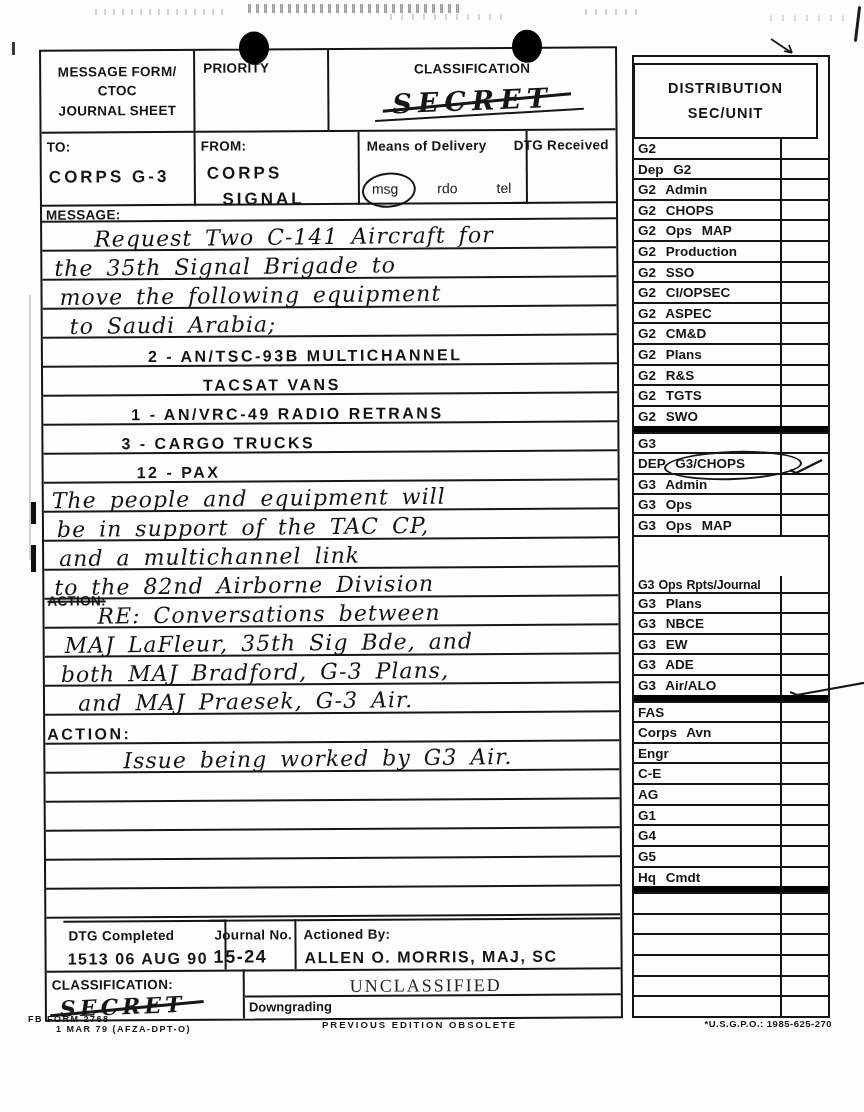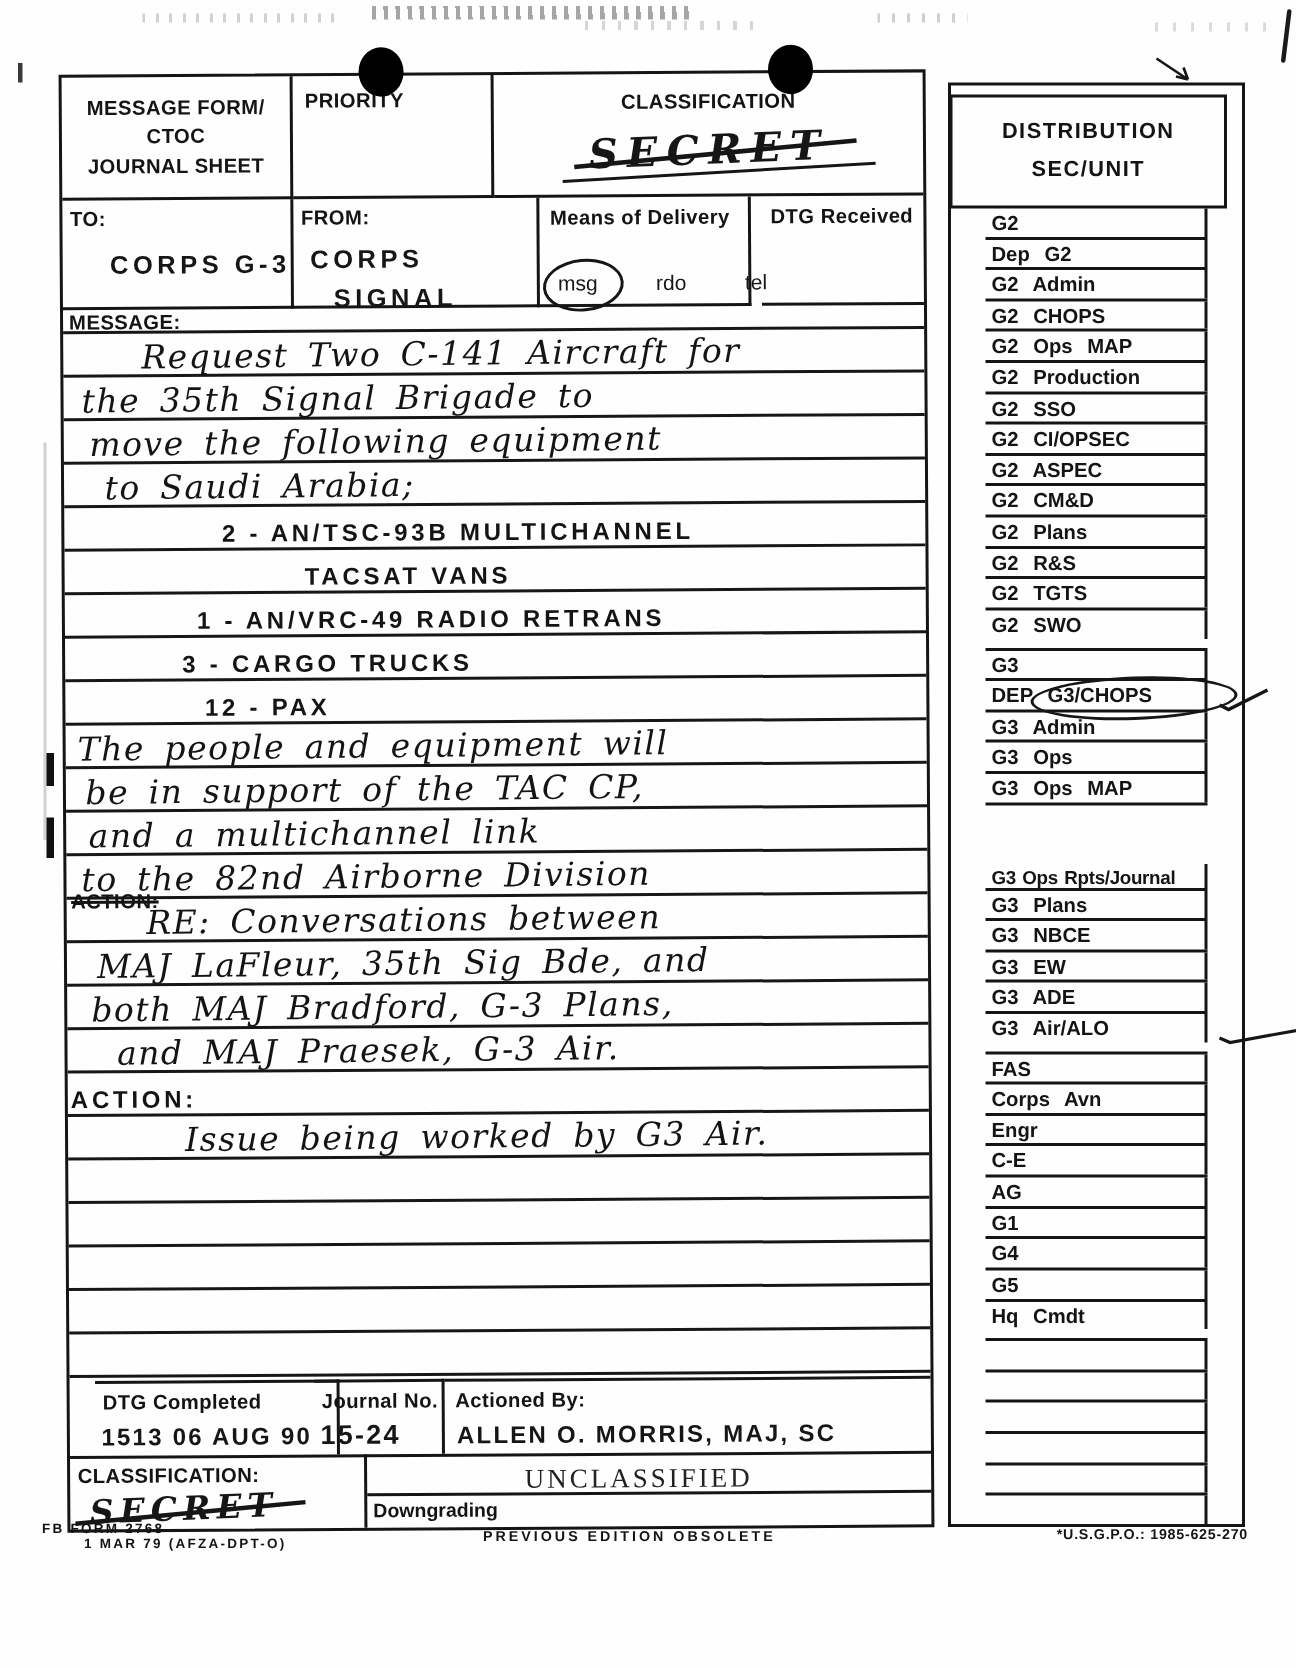--- a/index.html
+++ b/index.html
@@ -55,23 +55,23 @@
   .secret::after{content:'';position:absolute;left:-10px;right:-18px;top:52%;
           border-top:3px solid #161616;transform:rotate(-3deg);}
   .secret-big{font-size:27px;letter-spacing:6px;transform:rotate(-2deg);margin-top:8px;}
   .secret-big::before{content:'';position:absolute;left:-18px;right:-30px;bottom:0px;
           border-top:2.5px solid #161616;transform:rotate(-1deg);}
   .secret-small{font-size:22px;letter-spacing:4px;transform:rotate(-2deg);}
 
   
   .c-to{left:0;top:82px;width:154px;height:73px;padding:4px 0 0 5px;}
   .c-from{left:154px;top:82px;width:164px;height:73px;padding:4px 0 0 5px;}
-  .c-means{left:318px;top:82px;width:141px;height:73px;padding:5px 0 0 7px;}
+  .c-means{left:318px;top:82px;width:168px;height:73px;padding:5px 0 0 7px;}
   .c-dtgr{left:466px;top:82px;width:108px;height:73px;padding:5px 0 0 6px;}
-  .hw-to{margin:12px 0 0 2px;font-size:17px;letter-spacing:3px;text-align:right;}
+  .hw-to{margin:12px 0 0 2px;font-size:17px;letter-spacing:3px;}
   .hw-from{margin:6px 0 0 6px;font-size:17px;letter-spacing:3px;white-space:pre;line-height:1.5;}
   .delivery{position:absolute;bottom:6px;left:12px;display:flex;gap:39px;font-size:14px;color:#161616;}
   .opt{position:relative;}
   .opt.circled::after{content:'';position:absolute;left:-10px;top:-8px;width:50px;height:31px;
        border:2.3px solid #161616;border-radius:50%;transform:rotate(-5deg);}
 
   
   .msg-area{position:absolute;left:0;top:155px;width:574px;height:714px;}
   .rule{position:absolute;left:0;right:0;height:2px;background:#171717;}
   .msg-label{position:absolute;left:4px;top:1px;z-index:2;background:transparent;}
@@ -102,21 +102,21 @@
   .f-gpo{position:absolute;left:698px;top:1018px;width:134px;text-align:right;font-size:9.5px;
        font-weight:bold;letter-spacing:.5px;}
   .declass{position:absolute;left:72px;top:1044px;font-size:15px;color:#222;letter-spacing:.2px;}
 
   
   .dist{position:absolute;left:632px;top:55px;width:198px;height:963px;border:2.5px solid #151515;
        box-sizing:border-box;display:flex;flex-direction:column;}
   .dist-header{border:2.5px solid #151515;margin:6px 10px 0 -1px;height:72px;display:flex;
        align-items:center;justify-content:center;text-align:center;font-weight:bold;font-size:14.5px;
        letter-spacing:1px;line-height:1.7;}
-  .dist-rows{flex:1;display:flex;flex-direction:column;align-items:center;}
+  .dist-rows{flex:1;display:flex;flex-direction:column;}
   .dist-row{flex:1;display:flex;border-top:2.2px solid #151515;position:relative;}
   .dist-row.first{border-top:none;}
   .dist-label{width:142px;border-right:2.2px solid #151515;font-size:13.5px;font-weight:bold;
        padding:2px 0 0 4px;word-spacing:6px;white-space:nowrap;overflow:visible;}
   .dist-label.tight{font-size:12.5px;word-spacing:1px;letter-spacing:-.2px;margin-top:39px;}
   .dist-check{flex:1;position:relative;overflow:visible;}
   .divider{height:6px;background:#000;flex:0 0 auto;}
   .circle-overlay{position:absolute;left:30px;top:-3px;width:134px;height:25px;
        border:2.3px solid #161616;border-radius:50%;transform:rotate(-2deg);z-index:2;pointer-events:none;}
   .arrow-mark{position:absolute;left:768px;top:36px;}

